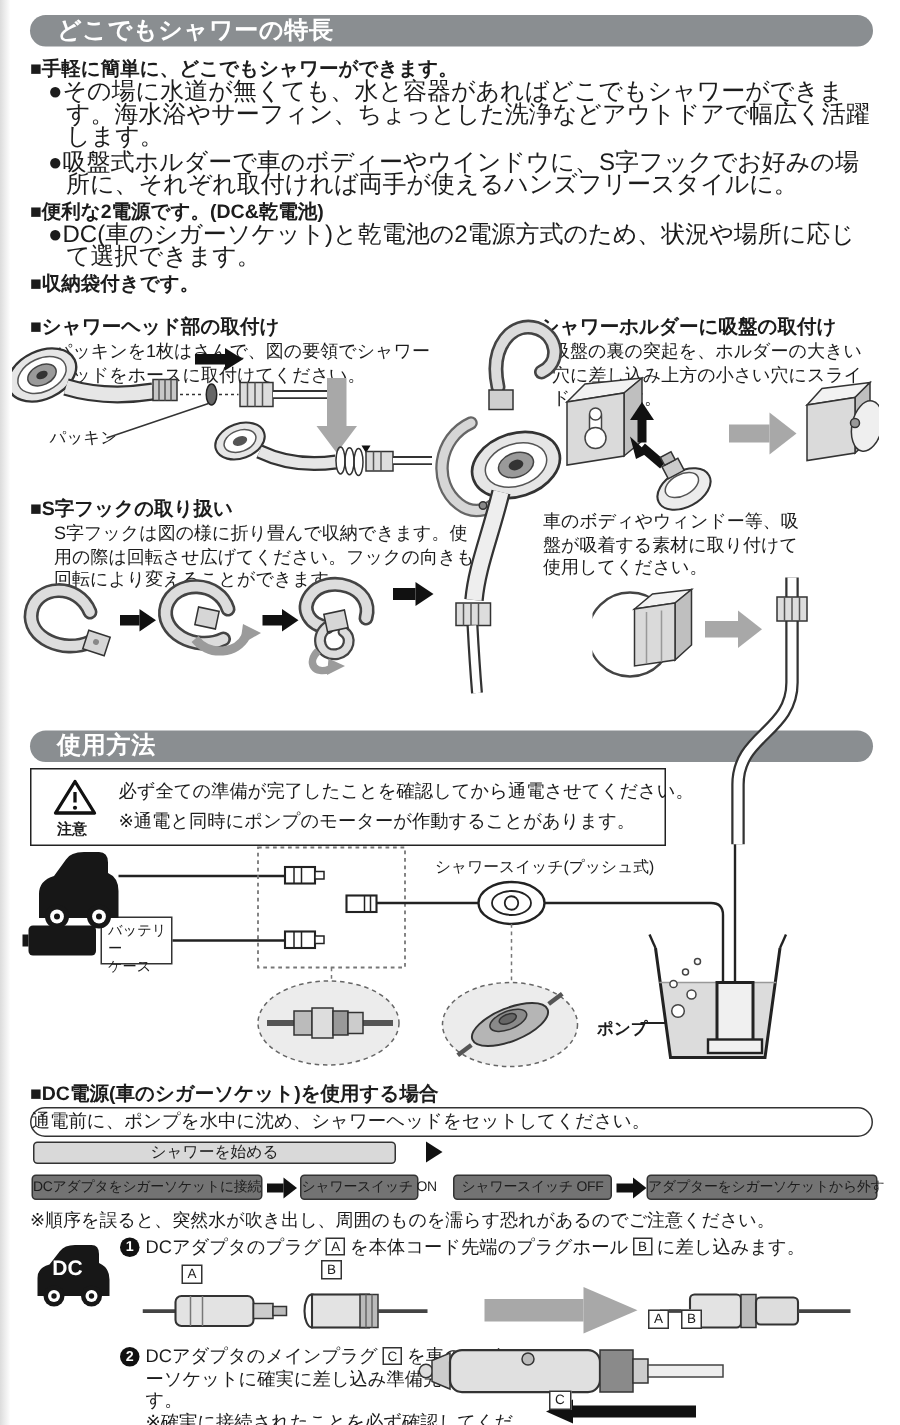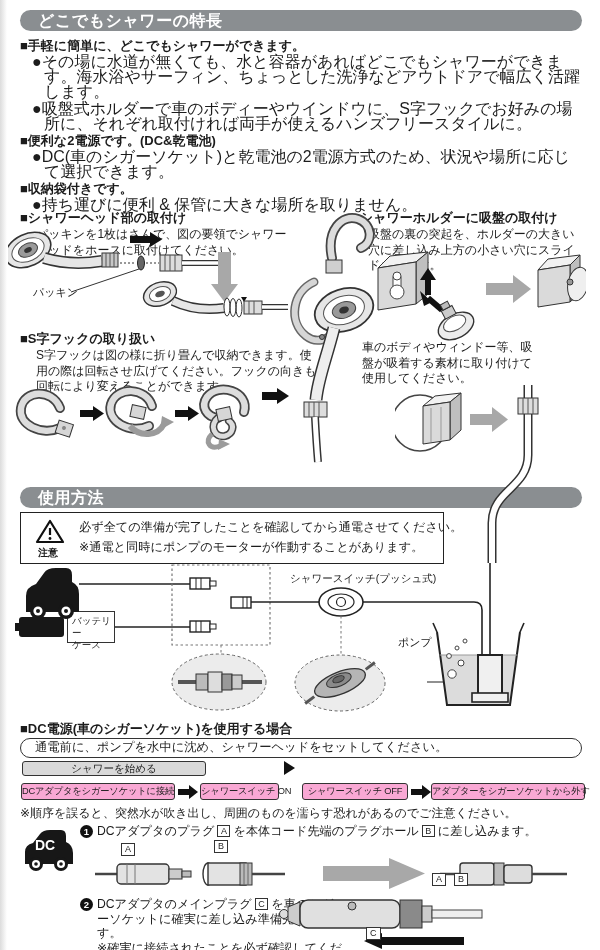--- a/index.html
+++ b/index.html
@@ -14,25 +14,25 @@
   .feat-d{font-size:16px;line-height:15px;margin:0 0 2px 12px;padding-left:12px;text-indent:-12px;}
   .bh{position:absolute;font-weight:bold;font-size:13px;line-height:15px;white-space:nowrap;}
   .bd{position:absolute;font-size:12px;line-height:15.5px;}
   .lbl{position:absolute;font-size:11px;line-height:12px;white-space:nowrap;}
   .abs{position:absolute;}
   .warnbox{position:absolute;left:20px;top:512px;width:424px;height:52px;border:1.5px solid #222;
            box-sizing:border-box;background:#fff;}
   .warn-line{position:absolute;font-size:12.2px;line-height:15px;white-space:nowrap;}
   .roundnote{position:absolute;left:20px;top:738px;width:562px;height:20px;border:1.3px solid #333;
              border-radius:10px;box-sizing:border-box;font-size:12.3px;line-height:17px;
-             padding-left:14px;background:#fff;white-space:nowrap;}
+             background:#fff;white-space:nowrap;}
   .flow-head{position:absolute;top:761px;height:15px;background:#d9d9d9;border:1px solid #333;
              border-radius:3px;box-sizing:border-box;font-size:10.5px;line-height:13px;
              text-align:center;white-space:nowrap;}
-  .flow-step{position:absolute;top:783px;height:17px;background:#f9a8d4;border:1px solid #333;
+  .flow-step{position:absolute;top:783px;height:17px;background:#737373;border:1px solid #333;
              border-radius:3px;box-sizing:border-box;font-size:9.3px;line-height:15px;
              text-align:center;white-space:nowrap;letter-spacing:-.2px;}
   .tri-right{position:absolute;left:284px;top:761px;width:0;height:0;
              border-left:11px solid #111;border-top:7.5px solid transparent;border-bottom:7.5px solid transparent;}
   .harrow{position:absolute;top:789px;height:6px;background:#111;}
   .harrow::after{content:"";position:absolute;right:-9px;top:-4px;width:0;height:0;
              border-left:9px solid #111;border-top:7px solid transparent;border-bottom:7px solid transparent;}
   .numcircle{position:absolute;width:13px;height:13px;border-radius:50%;background:#111;color:#fff;
              font-size:9.5px;font-weight:bold;text-align:center;line-height:13px;}
   .letterbox{display:inline-block;border:1px solid #333;font-size:9px;line-height:10px;
@@ -54,21 +54,20 @@
 
   <div class="pill" style="top:10px;">どこでもシャワーの特長</div>
 
   <div class="abs" style="top:36px;left:20px;width:565px;">
     <div class="feat-h">■手軽に簡単に、どこでもシャワーができます。</div>
     <div class="feat-d">●その場に水道が無くても、水と容器があればどこでもシャワーができます。海水浴やサーフィン、ちょっとした洗浄などアウトドアで幅広く活躍します。</div>
     <div class="feat-d">●吸盤式ホルダーで車のボディーやウインドウに、S字フックでお好みの場所に、それぞれ取付ければ両手が使えるハンズフリースタイルに。</div>
     <div class="feat-h">■便利な2電源です。(DC&amp;乾電池)</div>
     <div class="feat-d">●DC(車のシガーソケット)と乾電池の2電源方式のため、状況や場所に応じて選択できます。</div>
     <div class="feat-h">■収納袋付きです。</div>
-    <div class="feat-d">●持ち運びに便利 &amp; 保管に大きな場所を取りません。</div>
   </div>
 
 
   <div class="bh" style="left:20px;top:210px;">■シャワーヘッド部の取付け</div>
   <div class="bd" style="left:36px;top:227px;width:258px;">パッキンを1枚はさんで、図の要領でシャワーヘッドをホースに取付けてください。</div>
   <div class="lbl" style="left:33px;top:286px;">パッキン</div>
 
   <div class="bh" style="left:352px;top:210px;">■シャワーホルダーに吸盤の取付け</div>
   <div class="bd" style="left:368px;top:227px;width:216px;">吸盤の裏の突起を、ホルダーの大きい穴に差し込み上方の小さい穴にスライドさせます。</div>
   <div class="bd" style="left:362px;top:340px;width:176px;">車のボディやウィンドー等、吸盤が吸着する素材に取り付けて使用してください。</div>
@@ -338,26 +337,26 @@
     </g>
   </svg>
 
   <div class="dc-text" style="left:33px;top:578px;width:36px;font-size:15px;">DC</div>
   <div class="dc-text" style="left:18px;top:622px;width:44px;font-size:8.5px;font-weight:normal;">単1×4本</div>
   <div class="case-box">
     <div>バッテリー</div>
     <div>ケース</div>
   </div>
   <div class="lbl" style="left:290px;top:572px;font-size:10.5px;">シャワースイッチ(プッシュ式)</div>
-  <div class="lbl" style="left:398px;top:636px;">ポンプ</div>
+  <div class="lbl" style="left:398px;top:680px;font-weight:bold;">ポンプ</div>
 
   <div class="bh" style="left:20px;top:721px;">■DC電源(車のシガーソケット)を使用する場合</div>
   <div class="roundnote">通電前に、ポンプを水中に沈め、シャワーヘッドをセットしてください。</div>
 
-  <div class="flow-head" style="left:22px;width:184px;">シャワーを始める</div>
+  <div class="flow-head" style="left:22px;width:242px;">シャワーを始める</div>
   <div class="tri-right"></div>
 
   <div class="flow-step" style="left:21px;width:154px;">DCアダプタをシガーソケットに接続</div>
   <div class="harrow" style="left:178px;width:11px;"></div>
   <div class="flow-step" style="left:200px;width:79px;">シャワースイッチ ON</div>
   <div class="flow-step" style="left:302px;width:106px;">シャワースイッチ OFF</div>
   <div class="harrow" style="left:411px;width:11px;"></div>
   <div class="flow-step" style="left:431px;width:154px;">アダプターをシガーソケットから外す</div>
 
   <div class="caution-line" style="left:20px;top:806px;">※順序を誤ると、突然水が吹き出し、周囲のものを濡らす恐れがあるのでご注意ください。</div>

